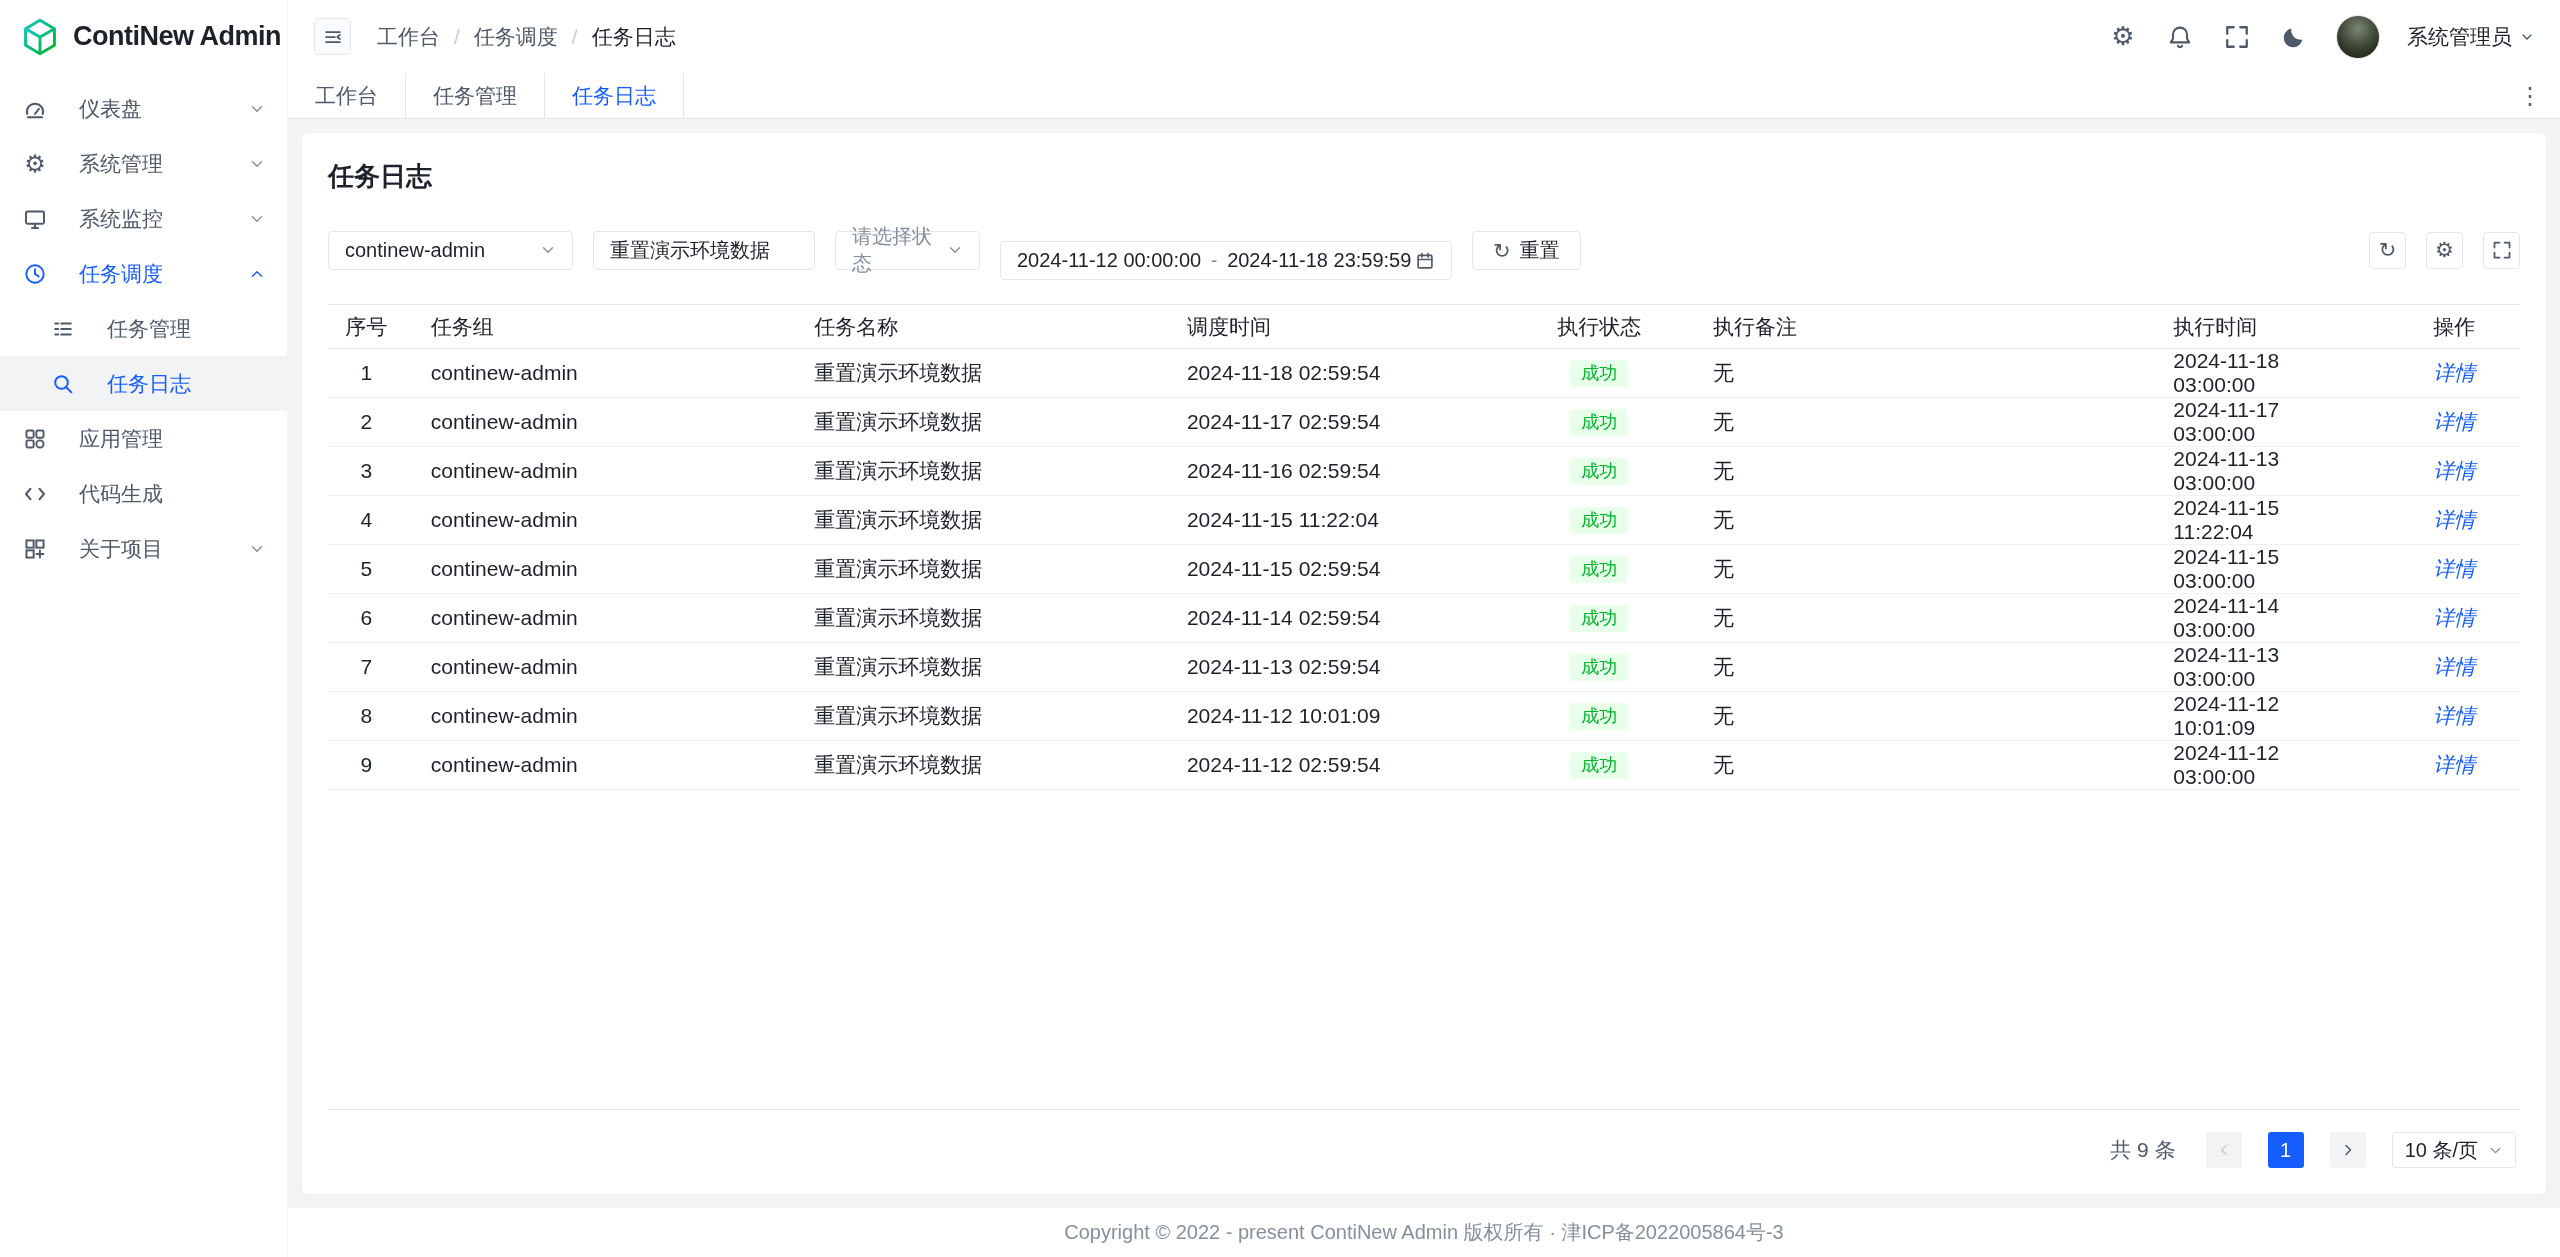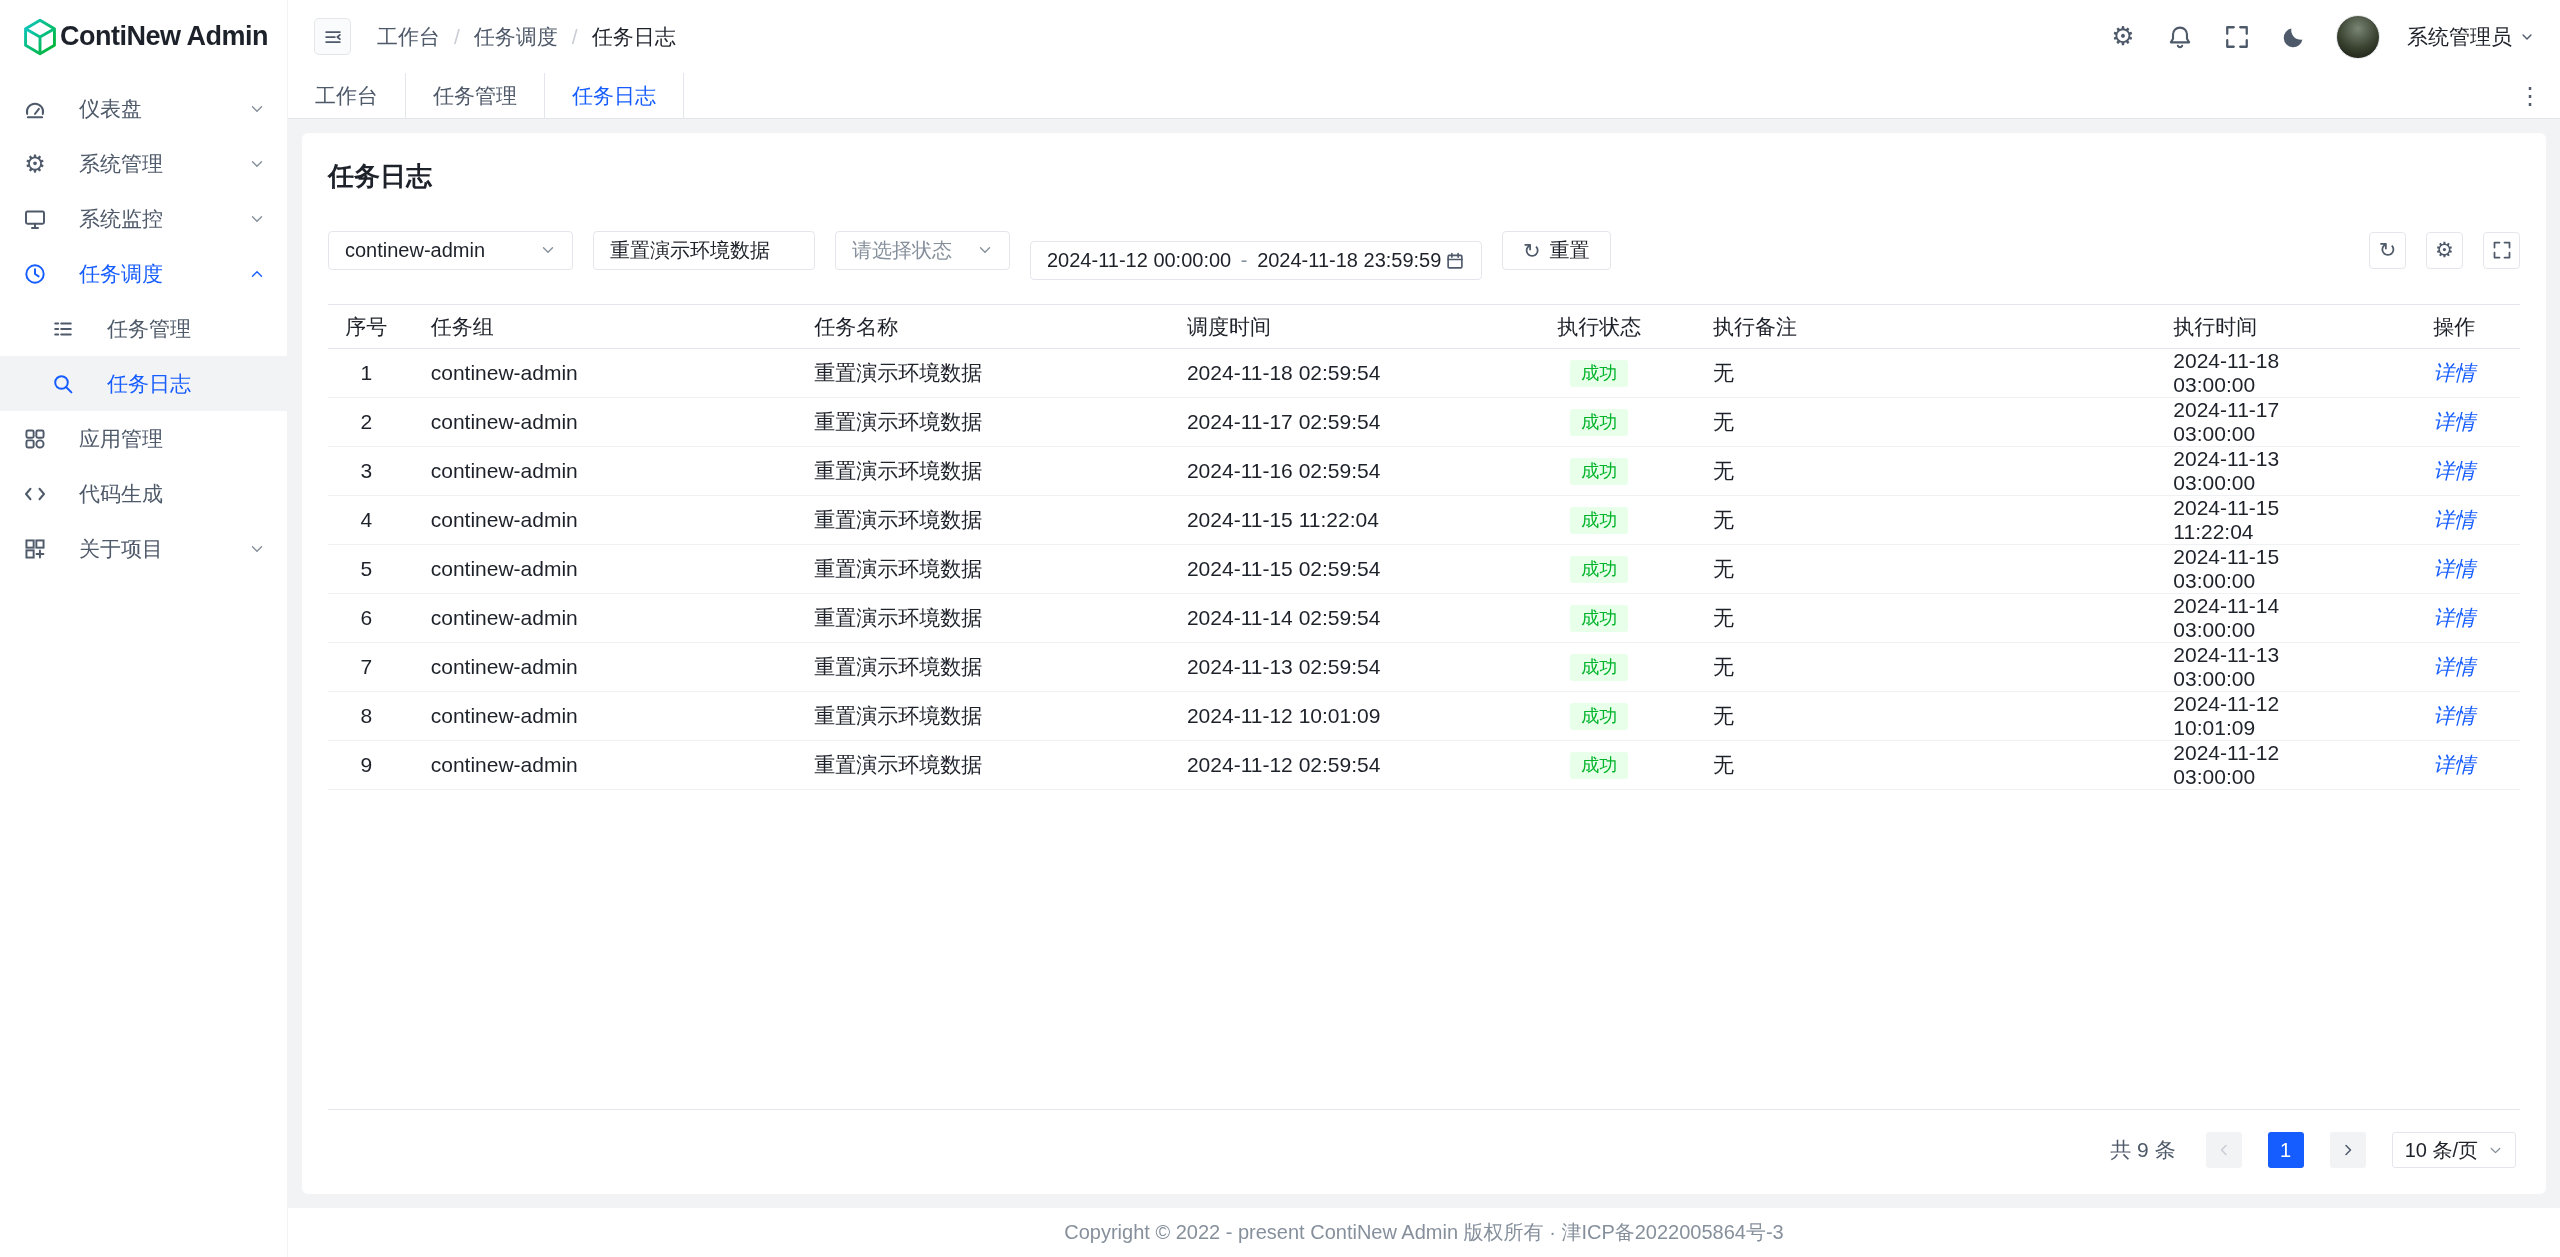--- a/index.html
+++ b/index.html
@@ -15,21 +15,21 @@
   *{box-sizing:border-box;margin:0;padding:0;}
   html,body{width:2560px;height:1257px;overflow:hidden;}
   body{
     font-family:"Liberation Sans","DejaVu Sans",sans-serif;
     font-size:21px;color:var(--text-1);background:var(--bg);
   }
   .app{display:flex;width:2560px;height:1257px;}
 
   
   .sidebar{width:288px;flex-shrink:0;background:#fff;border-right:1px solid var(--bg);display:flex;flex-direction:column;}
-  .logo{height:73px;display:flex;align-items:center;padding:0 20px;flex-shrink:0;}
+  .logo{height:73px;display:flex;align-items:center;gap:13px;padding:0 20px;flex-shrink:0;}
   .logo svg{flex-shrink:0;}
   .logo-title{font-size:27px;font-weight:700;color:var(--text-1);white-space:nowrap;letter-spacing:-0.5px;}
   .nav{padding-top:8px;}
   .nav-item{height:55px;display:flex;align-items:center;gap:31px;padding:0 22px;color:var(--text-2);cursor:pointer;}
   .nav-item .nico{width:26px;height:26px;display:flex;align-items:center;justify-content:center;font-size:24px;line-height:1;}
   .nav-item .nlabel{flex:1;white-space:nowrap;}
   .nav-item .nchev{color:#86909c;display:flex;}
   .nav-item.child{padding-left:50px;}
   .nav-item.parent-active{color:var(--primary);}
   .nav-item.parent-active .nchev{color:var(--primary);}
@@ -59,21 +59,21 @@
   .content{flex:1;padding:14px;min-height:0;}
   .card{background:#fff;border-radius:6px;height:100%;padding:24px 26px 12px;display:flex;flex-direction:column;}
   .card-title{font-size:26px;font-weight:700;margin:2px 0 26px;}
 
   .filters{display:flex;align-items:center;gap:20px;margin-bottom:24px;}
   .select,.input,.daterange{height:39px;border:1px solid var(--border);border-radius:4px;background:#fff;display:flex;align-items:center;font-size:20px;color:var(--text-1);}
   .select{justify-content:space-between;padding:0 16px;cursor:pointer;}
   .select .chev{color:#86909c;display:flex;margin-left:10px;}
   .sel-val.placeholder{color:var(--text-3);}
   .w-group{width:245px;}
-  .w-status{width:175px;}
+  .w-status{width:145px;}
   .input{width:222px;padding:0 16px;outline:none;font-family:inherit;}
   .daterange{width:452px;padding:0 16px;justify-content:space-between;cursor:pointer;margin-top:21px;}
   .daterange .dsep{color:var(--text-3);padding:0 6px;}
   .daterange .cal{color:var(--text-2);display:flex;}
   .btn-reset{height:39px;padding:0 20px;border:1px solid var(--border);border-radius:4px;background:#fff;display:flex;align-items:center;gap:9px;font-size:20px;color:var(--text-1);font-family:inherit;cursor:pointer;}
   .btn-reset .ricon{font-size:21px;color:var(--text-2);line-height:1;}
   .spacer{flex:1;}
   .iconbtn{width:37px;height:37px;border:1px solid var(--border);border-radius:4px;background:#fff;display:flex;align-items:center;justify-content:center;color:var(--text-2);font-size:21px;cursor:pointer;}
 
   .table-wrap{flex:1;border-bottom:1px solid var(--border);min-height:0;}

